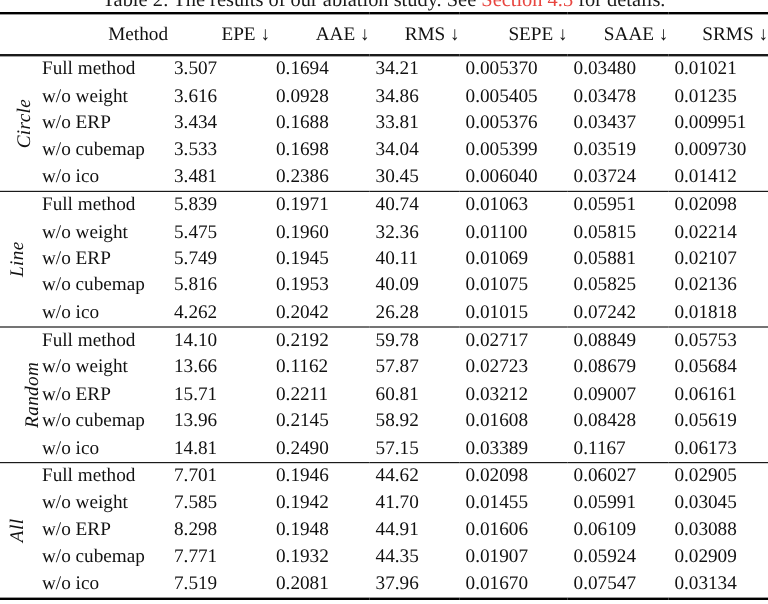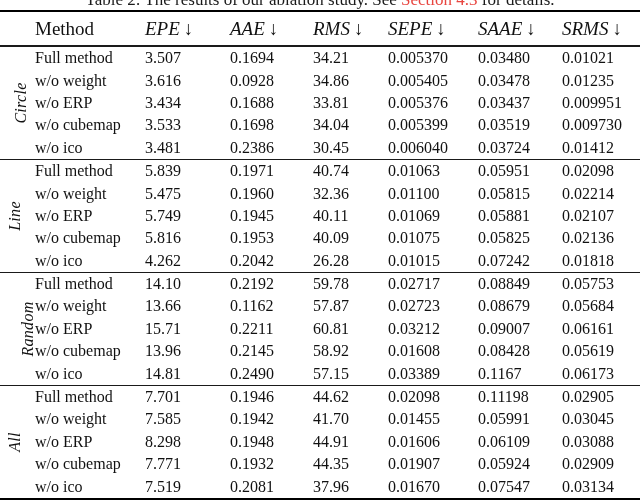--- a/index.html
+++ b/index.html
@@ -46,28 +46,28 @@
   col.c-epe    { width: 85px; }
   col.c-aae    { width: 83px; }
   col.c-rms    { width: 75px; }
   col.c-sepe   { width: 90px; }
   col.c-saae   { width: 84px; }
   col.c-srms   { width: 83px; }
 
   thead th {
     height: 33px;
     font-weight: normal;
-    text-align: left;
+    text-align: right;
     vertical-align: middle;
     padding: 0 0 0 5px;
-    font-size: 19px;
+    font-size: 16px;
     border-bottom: 2px solid #1a1a1a;
     white-space: nowrap;
   }
-  thead th .hdr-metric { font-style: italic; }
+  thead th .hdr-metric { }
   thead th .hdr-arrow  { font-style: normal; padding-left: 4px; }
 
   tbody td {
     height: 22.4px;
     padding: 0 0 0 5px;
     font-size: 16px;
     text-align: left;
     vertical-align: middle;
     white-space: nowrap;
   }
@@ -266,21 +266,21 @@
       </tr>
     </tbody>
     <tbody>
       <tr>
         <td class="grp gsep" rowspan="5"><span class="rot">All</span></td>
         <td class="method gsep">Full method</td>
         <td class="val gsep">7.701</td>
         <td class="val gsep">0.1946</td>
         <td class="val gsep">44.62</td>
         <td class="val bold gsep">0.02098</td>
-        <td class="val gsep">0.11198</td>
+        <td class="val gsep">0.06027</td>
         <td class="val bold gsep">0.02905</td>
       </tr>
       <tr>
         <td class="method">w/o weight</td>
         <td class="val">7.585</td>
         <td class="val">0.1942</td>
         <td class="val">41.70</td>
         <td class="val">0.01455</td>
         <td class="val">0.05991</td>
         <td class="val">0.03045</td>

